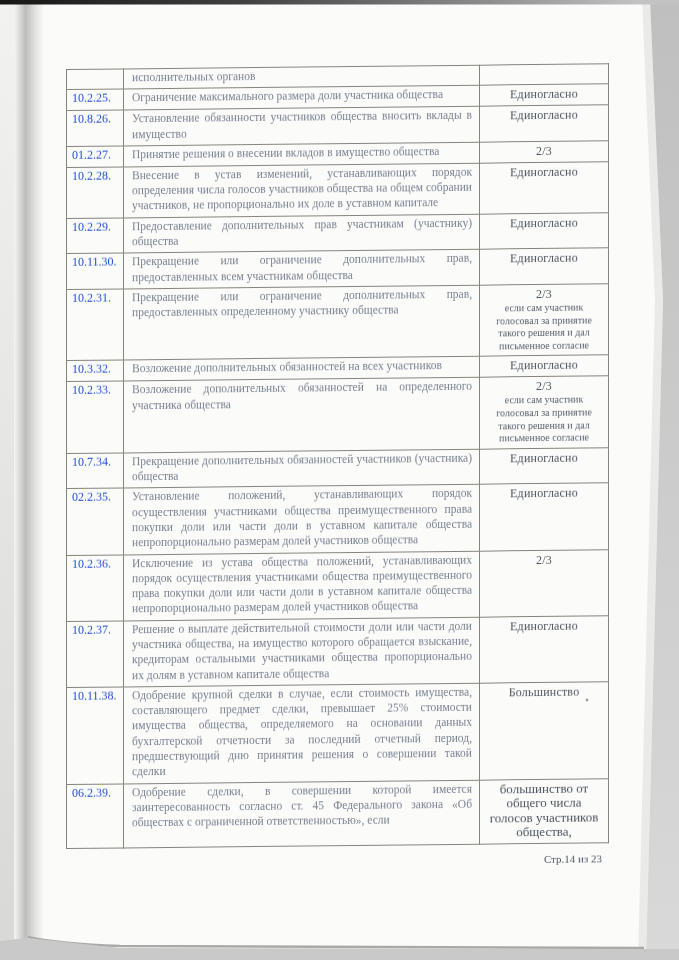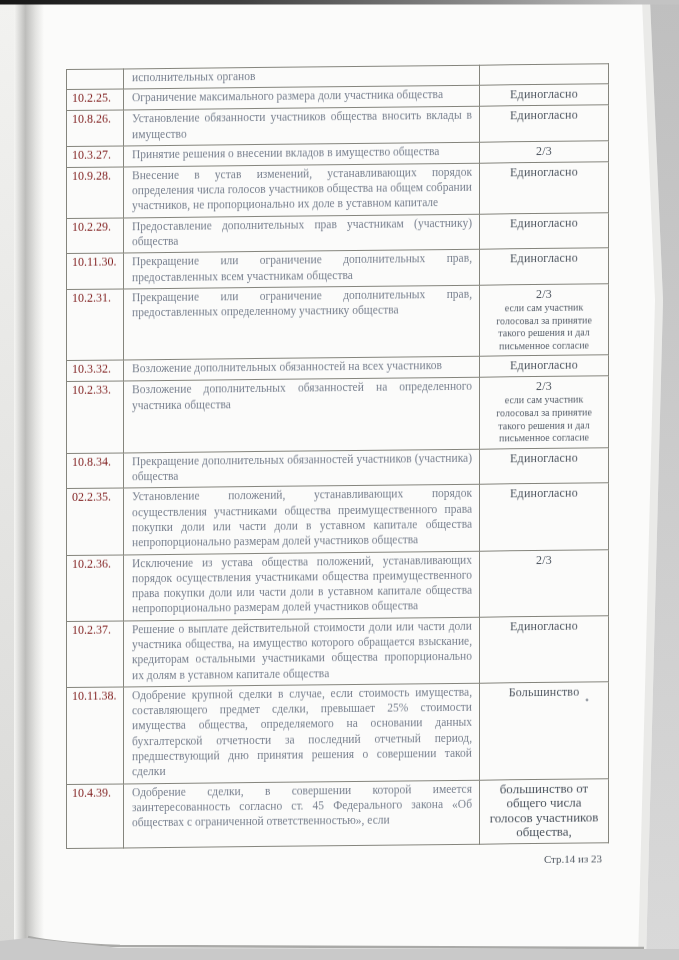--- a/index.html
+++ b/index.html
@@ -18,21 +18,21 @@
 
   table.vtable { border-collapse:collapse; width:542px; table-layout:fixed; }
   .vtable td { border:1px solid #85857d; }
 
   .txt { filter: blur(.3px); }
 
   .c-num  { width:57px;  padding:1px 2px 2px 5px; vertical-align:top; }
   .c-desc { width:356px; padding:1px 7px 3px 8px; vertical-align:top; }
   .c-vote { width:129px; padding:2px 4px 3px 4px; vertical-align:top; text-align:center; }
 
-  .num  { font-size:12px;   line-height:15px;   color:#7f1d1d; white-space:nowrap; }
+  .num  { font-size:12px;   line-height:15px;   color:#1d4ed8; white-space:nowrap; }
   .desc { font-size:11.5px; line-height:15.3px; color:#7a8290; text-align:justify; }
   .vote-main { font-size:12px; line-height:15px; color:#4c545e; letter-spacing:.2px; }
   .vote-main.small { font-size:13px; line-height:14.5px; letter-spacing:0; }
   .vote-sub  { font-size:10px; line-height:12.6px; color:#59616c; }
   .vote-sub:empty { display:none; }
 
   .footer {
     margin-top:9px; text-align:right; padding-right:6px;
     font-size:11px; color:#4e5660; filter: blur(.25px);
   }
@@ -83,33 +83,33 @@
     <td class="c-desc">
       <div class="txt desc">Установление обязанности участников общества вносить вклады в имущество</div>
     </td>
     <td class="c-vote">
       <div class="txt vote-main">Единогласно</div>
 
     </td>
   </tr>
           <tr>
     <td class="c-num">
-      <div class="txt num">10.3.27.</div>
+      <div class="txt num">01.2.27.</div>
     </td>
     <td class="c-desc">
       <div class="txt desc">Принятие решения о внесении вкладов в имущество общества</div>
     </td>
     <td class="c-vote">
       <div class="txt vote-main">2/3</div>
 
     </td>
   </tr>
           <tr>
     <td class="c-num">
-      <div class="txt num">10.9.28.</div>
+      <div class="txt num">10.2.28.</div>
     </td>
     <td class="c-desc">
       <div class="txt desc">Внесение в устав изменений, устанавливающих порядок определения числа голосов участников общества на общем собрании участников, не пропорционально их доле в уставном капитале</div>
     </td>
     <td class="c-vote">
       <div class="txt vote-main">Единогласно</div>
 
     </td>
   </tr>
           <tr>
@@ -167,21 +167,21 @@
     <td class="c-desc">
       <div class="txt desc">Возложение дополнительных обязанностей на определенного участника общества</div>
     </td>
     <td class="c-vote">
       <div class="txt vote-main">2/3</div>
       <div class="txt vote-sub">если сам участник голосовал за принятие такого решения и дал письменное согласие</div>
     </td>
   </tr>
           <tr>
     <td class="c-num">
-      <div class="txt num">10.8.34.</div>
+      <div class="txt num">10.7.34.</div>
     </td>
     <td class="c-desc">
       <div class="txt desc">Прекращение дополнительных обязанностей участников (участника) общества</div>
     </td>
     <td class="c-vote">
       <div class="txt vote-main">Единогласно</div>
 
     </td>
   </tr>
           <tr>
@@ -227,21 +227,21 @@
     <td class="c-desc">
       <div class="txt desc">Одобрение крупной сделки в случае, если стоимость имущества, составляющего предмет сделки, превышает 25% стоимости имущества общества, определяемого на основании данных бухгалтерской отчетности за последний отчетный период, предшествующий дню принятия решения о совершении такой сделки</div>
     </td>
     <td class="c-vote">
       <div class="txt vote-main">Большинство</div>
 
     </td>
   </tr>
           <tr>
     <td class="c-num">
-      <div class="txt num">10.4.39.</div>
+      <div class="txt num">06.2.39.</div>
     </td>
     <td class="c-desc">
       <div class="txt desc">Одобрение сделки, в совершении которой имеется заинтересованность согласно ст. 45 Федерального закона «Об обществах с ограниченной ответственностью», если</div>
     </td>
     <td class="c-vote">
       <div class="txt vote-main small">большинство от общего числа голосов участников общества,</div>
 
     </td>
   </tr>
         </tbody>

